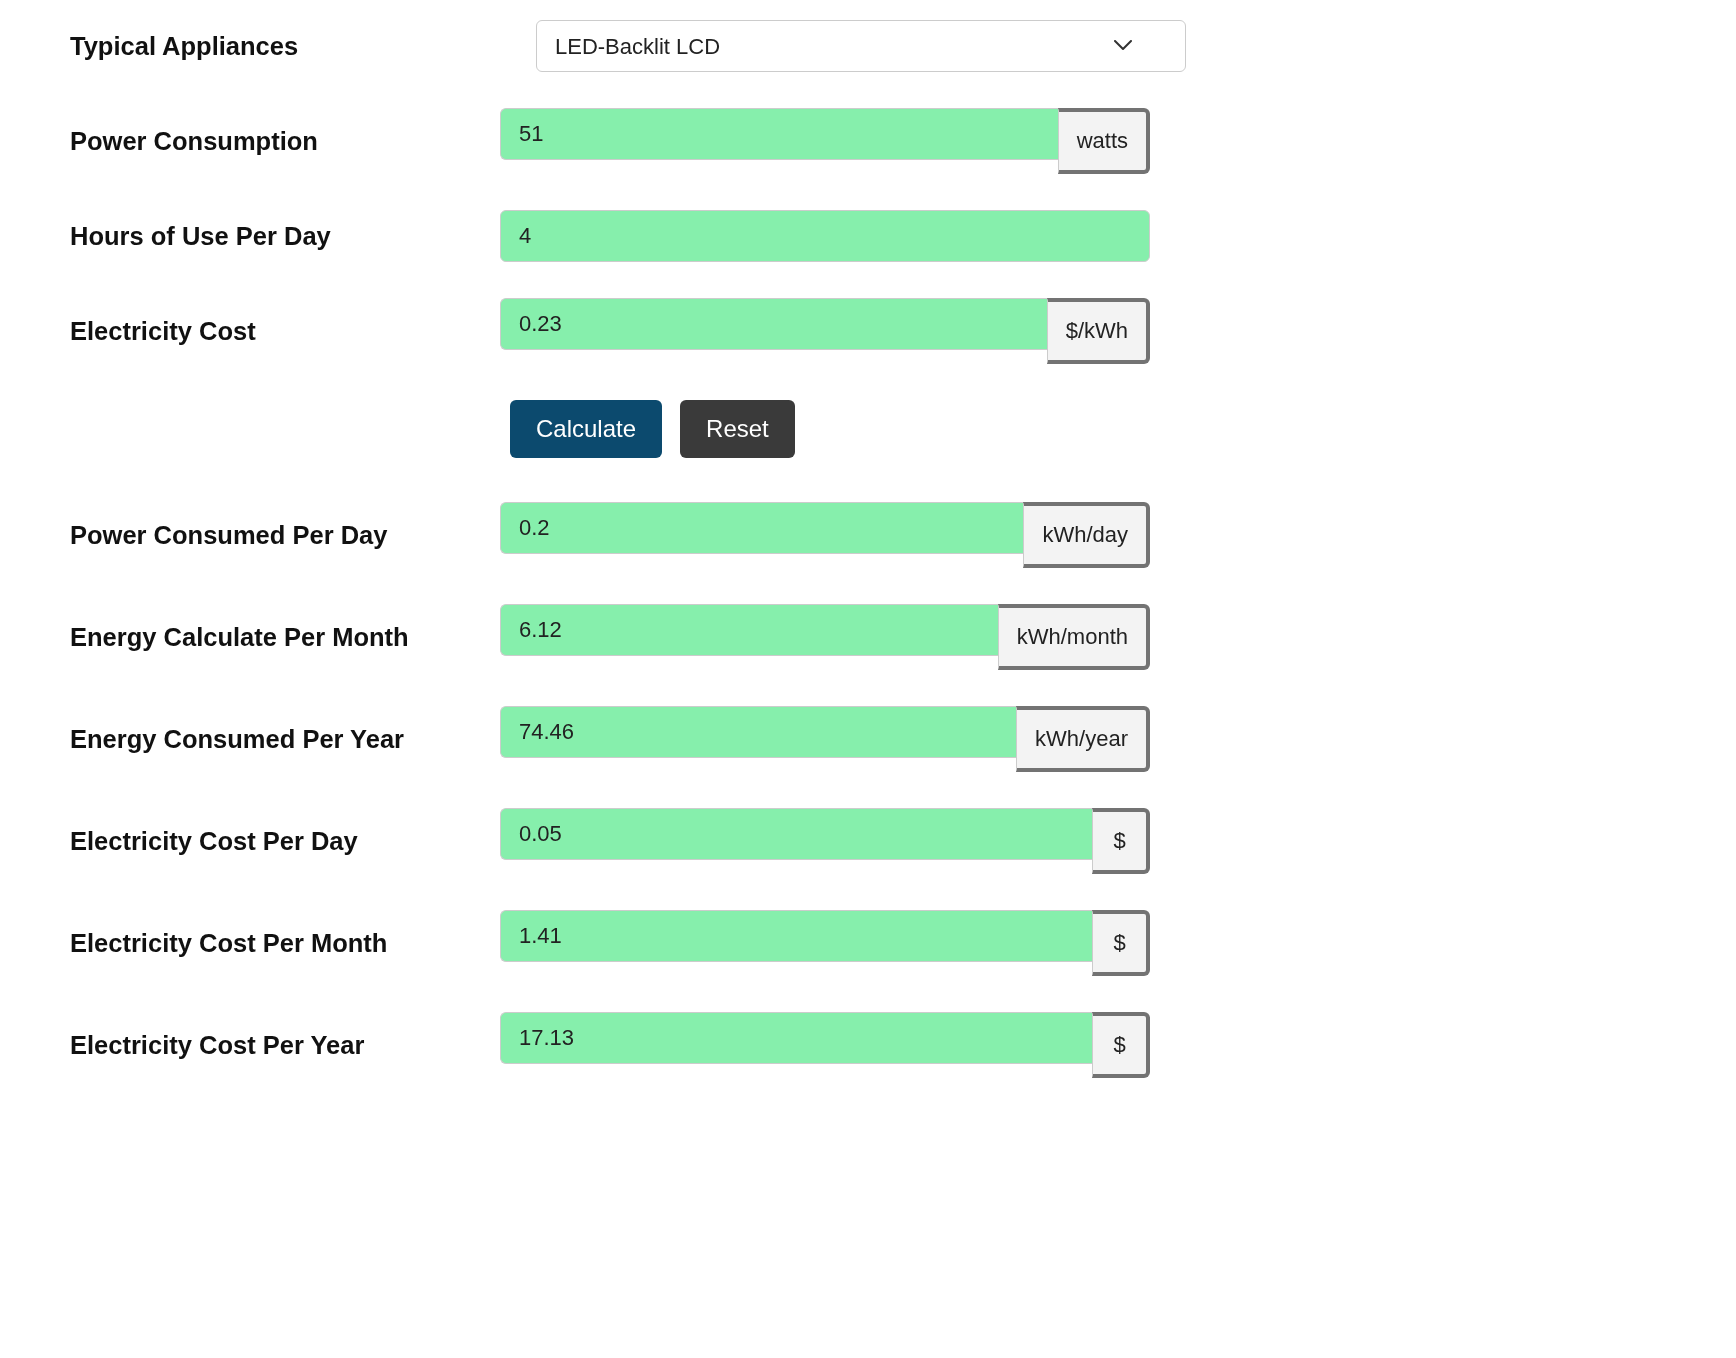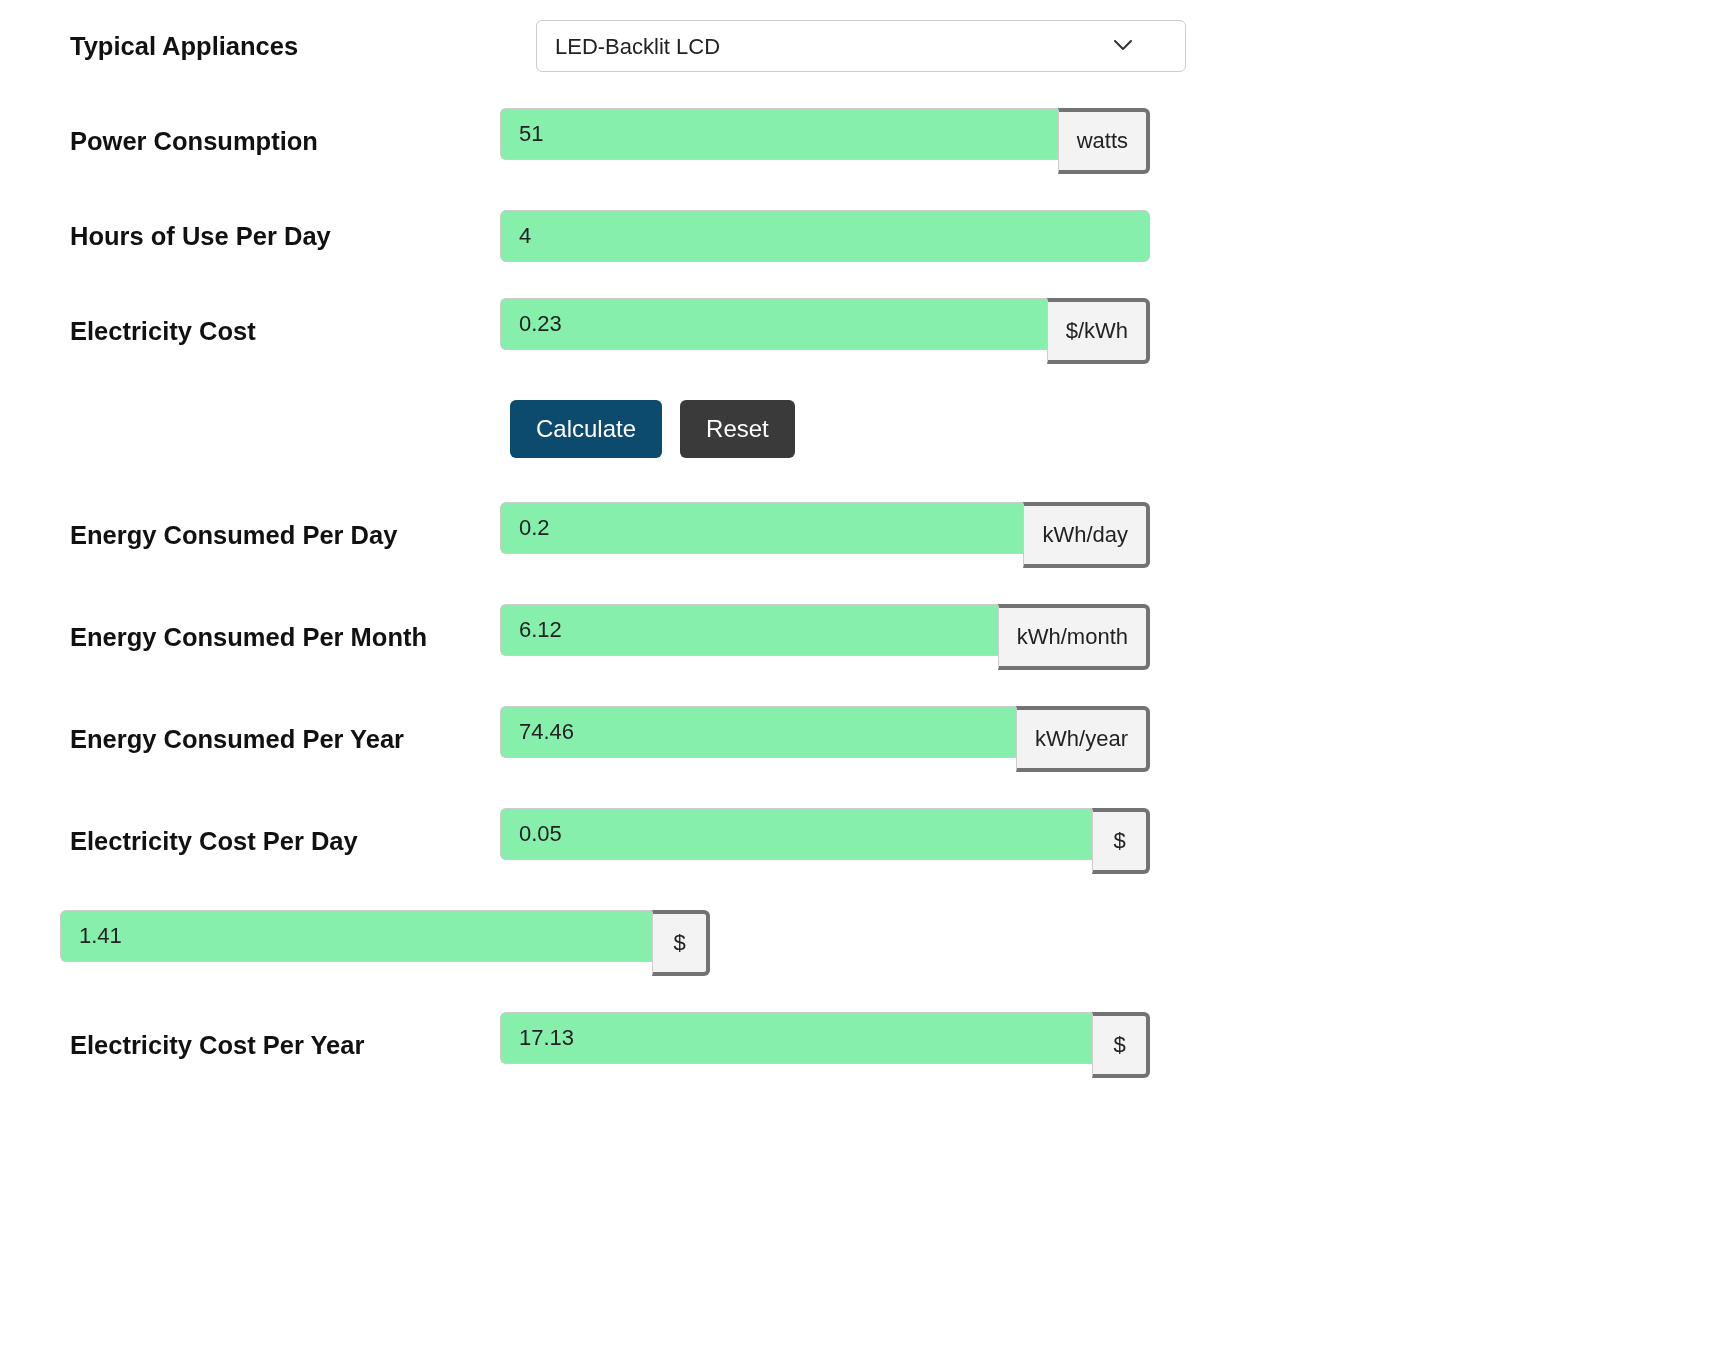--- a/index.html
+++ b/index.html
@@ -146,29 +146,29 @@
     <div class="input-addon">$/kWh</div>
   </div>
 </div>
 
 <div class="button-row">
   <button class="btn btn-primary">Calculate</button>
   <button class="btn btn-secondary">Reset</button>
 </div>
 
 <div class="form-row">
-  <div class="form-label">Energy Consumed Per Day</div>
+  <div class="form-label">Power Consumed Per Day</div>
   <div class="form-control-wrap input-group">
     <input class="form-input" type="text" readonly="" value="0.2" style="">
     <div class="input-addon">kWh/day</div>
   </div>
 </div>
 
 <div class="form-row">
-  <div class="form-label">Energy Consumed Per Month</div>
+  <div class="form-label">Energy Calculate Per Month</div>
   <div class="form-control-wrap input-group">
     <input class="form-input" type="text" readonly="" value="6.12" style="">
     <div class="input-addon">kWh/month</div>
   </div>
 </div>
 
 <div class="form-row">
   <div class="form-label">Energy Consumed Per Year</div>
   <div class="form-control-wrap input-group">
     <input class="form-input" type="text" readonly="" value="74.46" style="">
@@ -178,20 +178,21 @@
 
 <div class="form-row">
   <div class="form-label">Electricity Cost Per Day</div>
   <div class="form-control-wrap input-group">
     <input class="form-input" type="text" readonly="" value="0.05" style="">
     <div class="input-addon">$</div>
   </div>
 </div>
 
 <div class="form-row">
+  <div class="form-label">Electricity Cost Per Month</div>
   <div class="form-control-wrap input-group">
     <input class="form-input" type="text" readonly="" value="1.41" style="">
     <div class="input-addon">$</div>
   </div>
 </div>
 
 <div class="form-row">
   <div class="form-label">Electricity Cost Per Year</div>
   <div class="form-control-wrap input-group">
     <input class="form-input" type="text" readonly="" value="17.13" style="">

